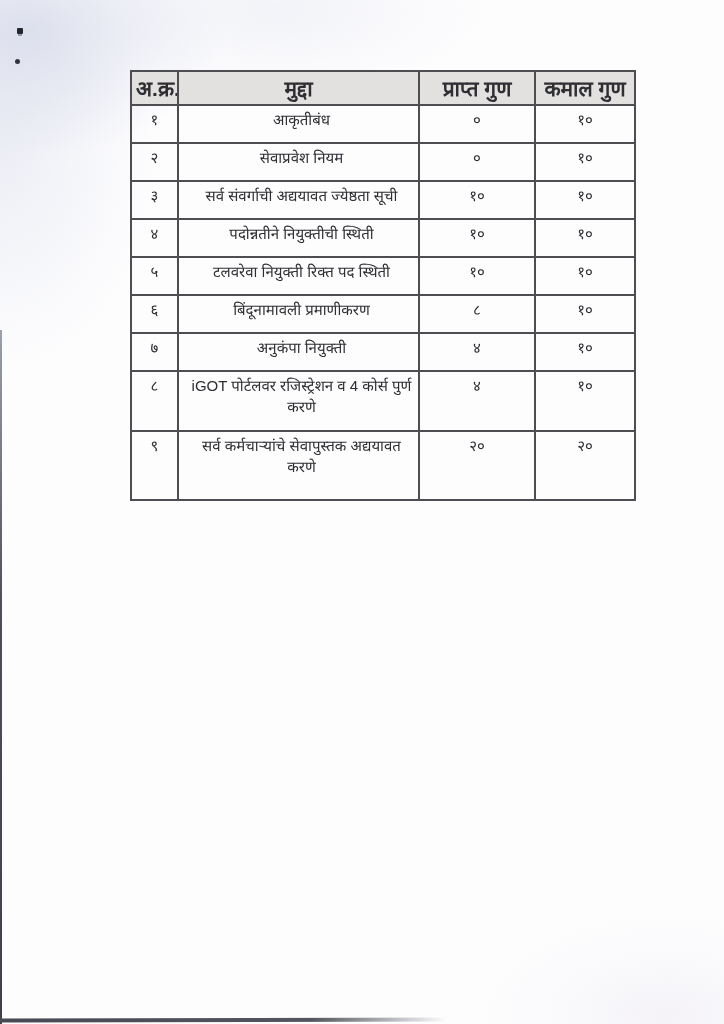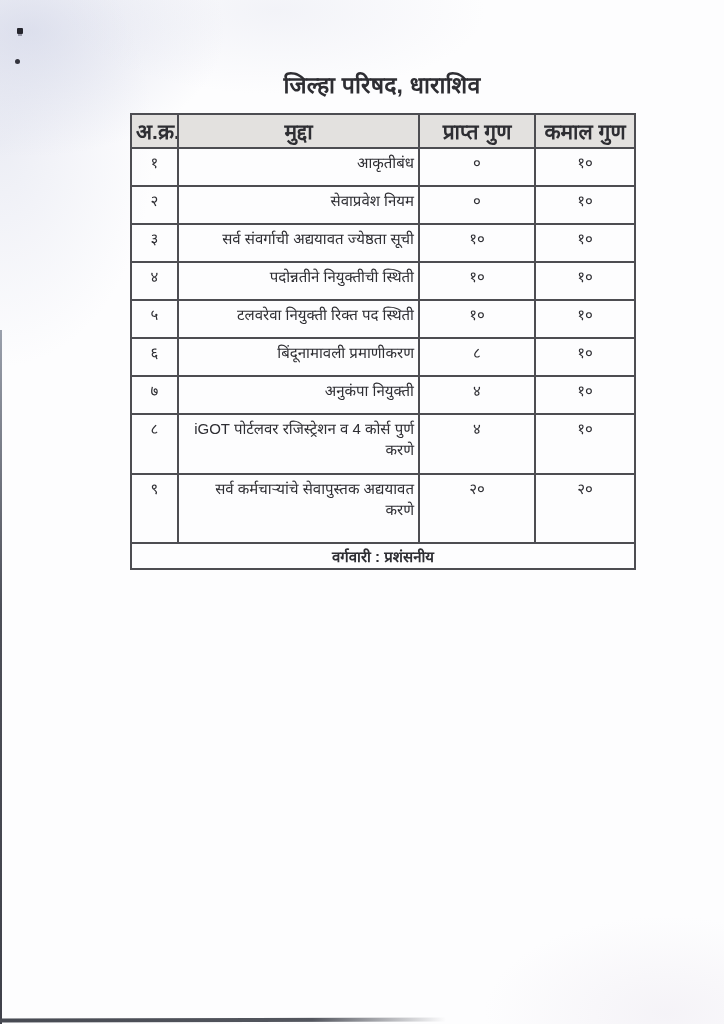--- a/index.html
+++ b/index.html
@@ -96,21 +96,21 @@
     font-size: 21px;
   }
   .score-table tbody td {
     vertical-align: top;
     padding-top: 3px;
   }
   .score-table tbody tr { height: 38px; }
   .score-table tbody tr:nth-child(8) { height: 60px; }
   .score-table tbody tr:nth-child(9) { height: 69px; }
   .cell-sr, .cell-obt, .cell-max { text-align: center; }
-  .cell-item { text-align: right; padding-left: 10px !important; line-height: 21px; margin-top: 36px; }
+  .cell-item { text-align: center; padding-left: 10px !important; line-height: 21px; margin-top: 36px; }
   .total-row td {
     height: 20px;
     font-weight: bold;
     text-align: center;
     vertical-align: middle;
     padding: 1px 4px;
   }
   .category-row td {
     height: 22px;
     font-weight: bold;
@@ -124,21 +124,20 @@
 
 <div class="page">
 
   <span class="ink-dot-1"></span>
   <span class="ink-dot-2"></span>
   <span class="edge-left"></span>
   <span class="edge-bottom"></span>
 
   <div class="content">
 
-    <h1 class="doc-title">जिल्हा परिषद, धाराशिव</h1>
 
 
     <table class="score-table">
       <colgroup>
         <col class="c-sr">
           <col class="c-item">
           <col class="c-obt">
           <col class="c-max">
       </colgroup>
       <thead>
@@ -200,20 +199,17 @@
     <td class="cell-max">१०</td>
   </tr>
           <tr>
     <td class="cell-sr">९</td>
     <td class="cell-item">सर्व कर्मचाऱ्यांचे सेवापुस्तक अद्ययावत करणे</td>
     <td class="cell-obt">२०</td>
     <td class="cell-max">२०</td>
   </tr>
         </tbody>
       <tfoot>
-        <tr class="category-row">
-          <td colspan="4">वर्गवारी : प्रशंसनीय</td>
-        </tr>
       </tfoot>
     </table>
 
   </div>
 </div>
 
 </body></html>

